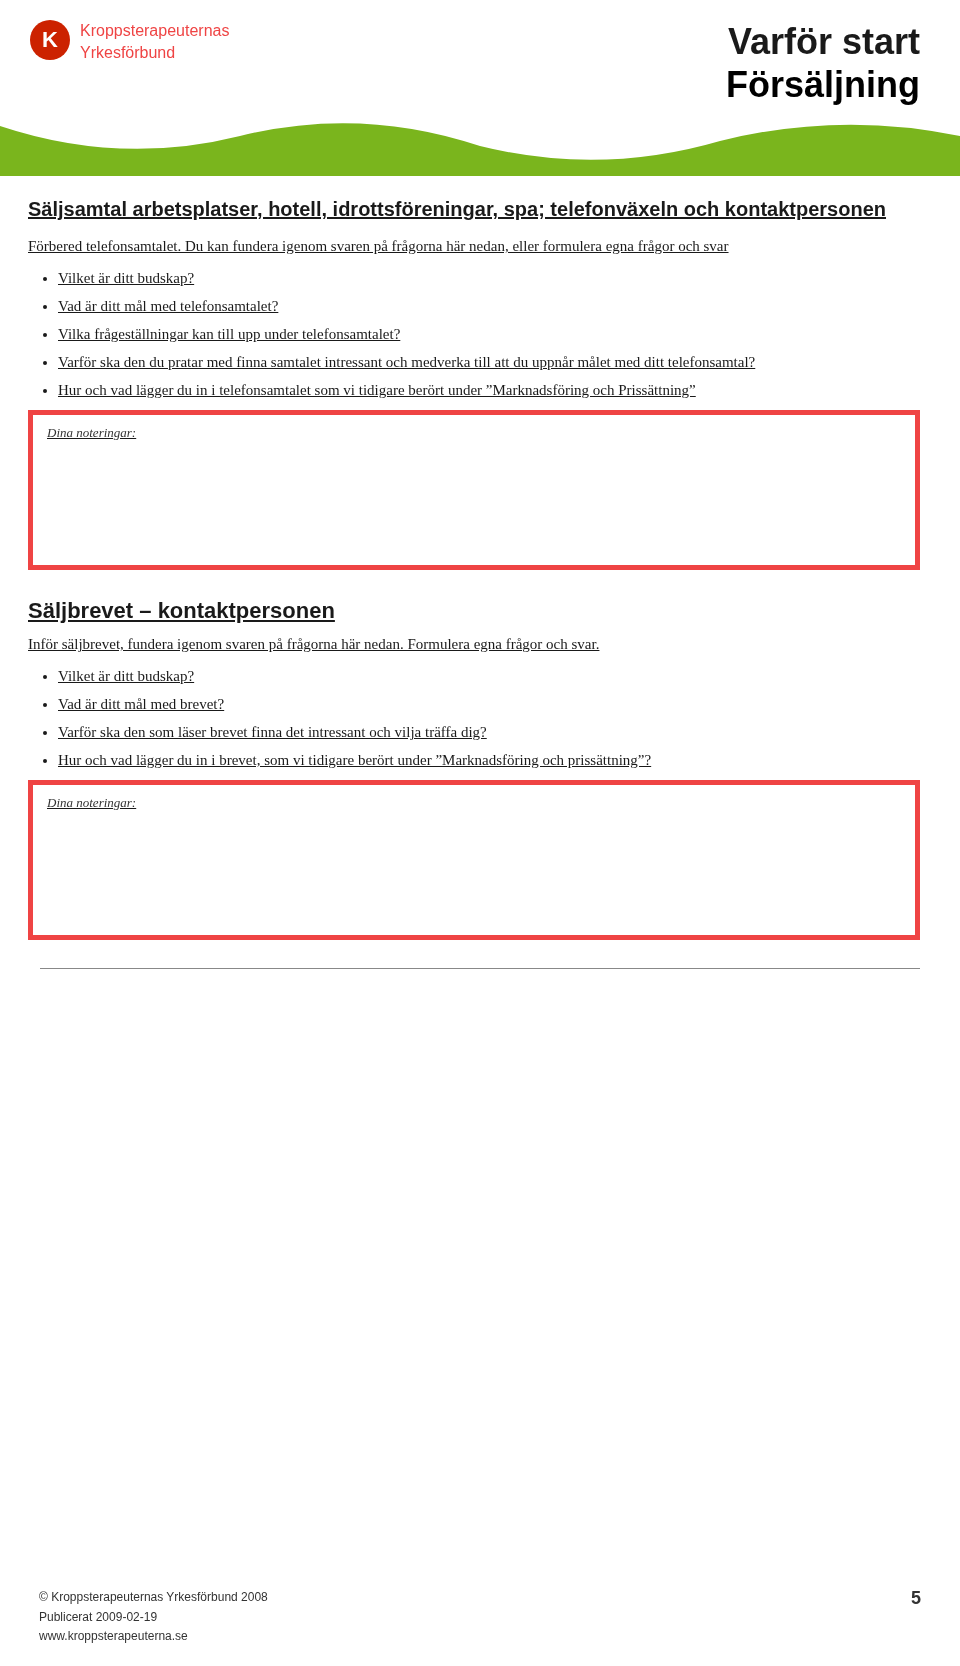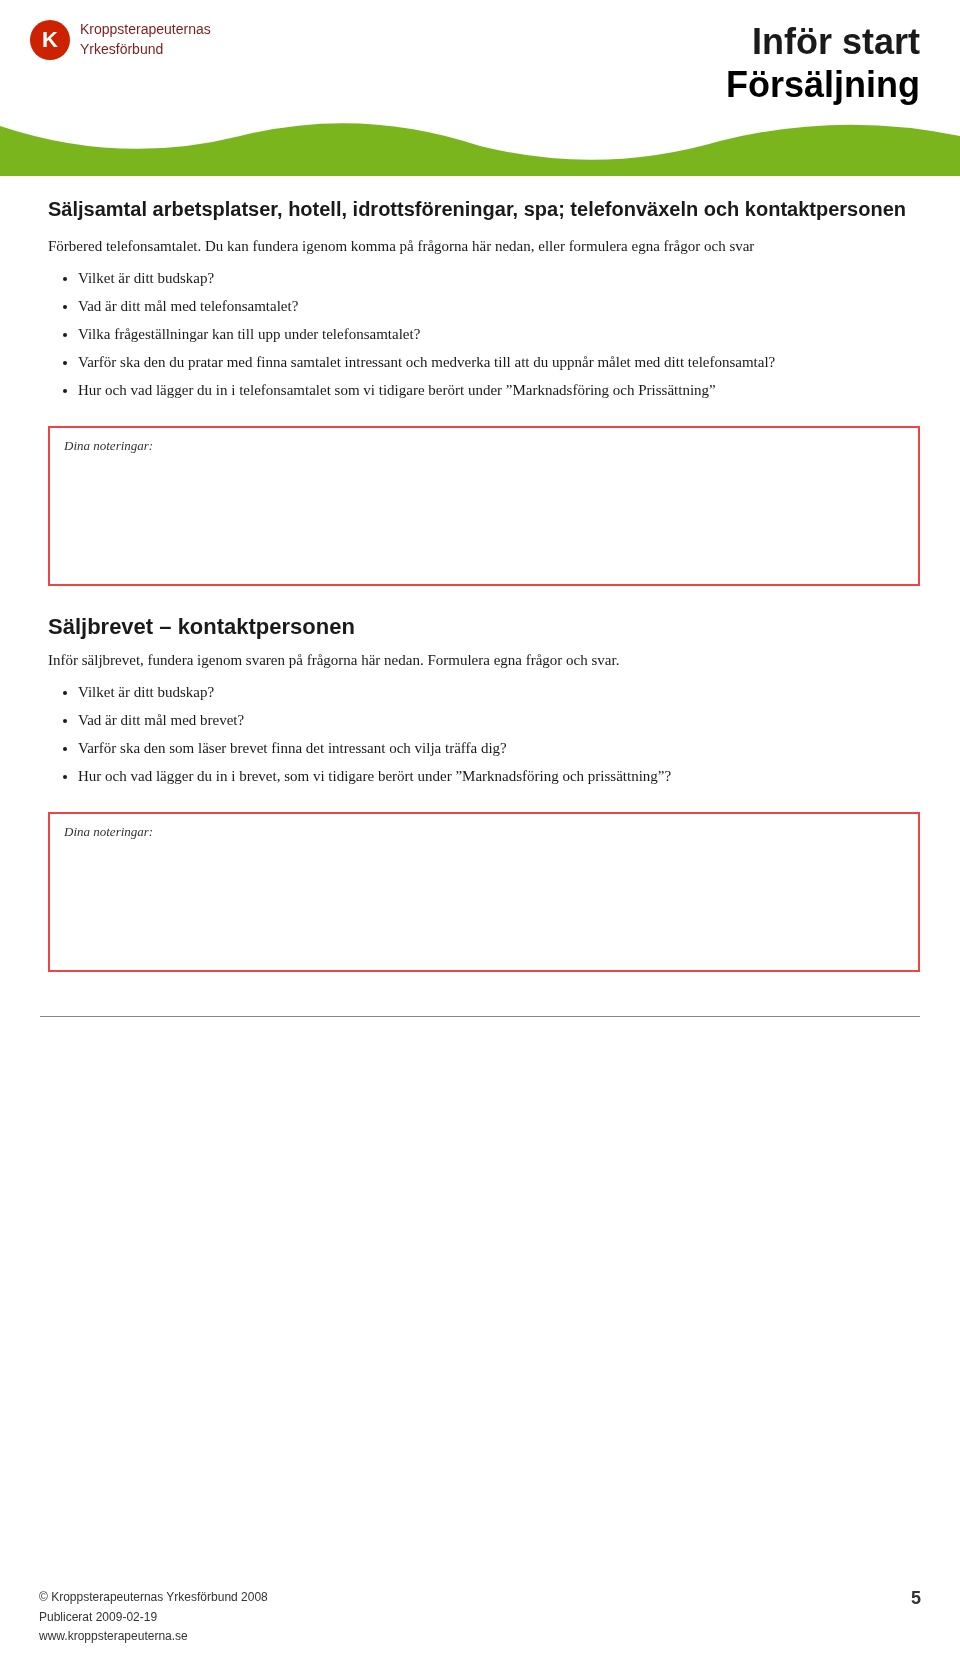--- a/index.html
+++ b/index.html
@@ -41,22 +41,22 @@
     }
 
     .logo-icon {
       width: 40px;
       height: 40px;
       flex-shrink: 0;
     }
 
     .logo-text {
       font-family: Arial, Helvetica, sans-serif;
-      font-size: 14px;
-      color: #7f1d1d;
+      font-size: 16px;
+      color: #ef4444;
       line-height: 1.4;
     }
 
     .title-area {
       text-align: right;
     }
 
     .title-main {
       font-family: Arial, Helvetica, sans-serif;
       font-size: 36px;
@@ -76,21 +76,22 @@
     
     .wave-decoration {
       width: 100%;
       height: 60px;
       margin-top: 10px;
       overflow: hidden;
     }
 
     
     .main-content {
-      padding: 20px 40px 20px 48px;
+      padding: 20px 40px 20px 28px;
+      text-decoration: underline;
     }
 
     .section-heading {
       font-family: Arial, Helvetica, sans-serif;
       font-size: 20px;
       font-weight: bold;
       color: #1a1a1a;
       margin-bottom: 12px;
       line-height: 1.3;
     }
@@ -108,23 +109,23 @@
     }
 
     .bullet-list li {
       font-size: 15px;
       line-height: 1.6;
       margin-bottom: 4px;
     }
 
     
     .notes-box {
-      border: 2px solid #ef4444;
+      border: 5px solid #ef4444;
       padding: 10px 14px;
-      margin: 24px 0;
+      margin: 8px 0;
       min-height: 160px;
     }
 
     .notes-label {
       font-size: 13px;
       color: #333;
       font-style: italic;
     }
 
     
@@ -180,36 +181,36 @@
       <svg class="logo-icon" viewBox="0 0 40 40" xmlns="http://www.w3.org/2000/svg">
         <circle cx="20" cy="20" r="20" fill="#cc2200"></circle>
         <text x="20" y="27" text-anchor="middle" font-size="22" font-weight="bold" fill="white" font-family="Arial">K</text>
       </svg>
       <div class="logo-text">
         <div>Kroppsterapeuternas</div>
         <div>Yrkesförbund</div>
       </div>
     </div>
     <div class="title-area">
-      <div class="title-main">Inför start</div>
+      <div class="title-main">Varför start</div>
       <div class="title-sub">Försäljning</div>
     </div>
   </div>
 
   <div class="wave-decoration">
     <svg width="960" height="60" viewBox="0 0 960 60" xmlns="http://www.w3.org/2000/svg" preserveAspectRatio="none">
       <path d="M0,10 Q120,50 240,20 Q360,-10 480,30 Q600,60 720,25 Q840,-5 960,20 L960,60 L0,60 Z" fill="#7ab51d"></path>
     </svg>
   </div>
 
   <div class="main-content">
 
     <div class="section-heading">Säljsamtal arbetsplatser, hotell, idrottsföreningar, spa; telefonväxeln och kontaktpersonen</div>
 
-    <p class="intro-text">Förbered telefonsamtalet. Du kan fundera igenom komma på frågorna här nedan, eller formulera egna frågor och svar</p>
+    <p class="intro-text">Förbered telefonsamtalet. Du kan fundera igenom svaren på frågorna här nedan, eller formulera egna frågor och svar</p>
 
     <ul class="bullet-list">
       <li>
         <span>Vilket är ditt budskap?</span>
       </li>
       <li>
         <span>Vad är ditt mål med telefonsamtalet?</span>
       </li>
       <li>
         <span>Vilka frågeställningar kan till upp under telefonsamtalet?</span>

